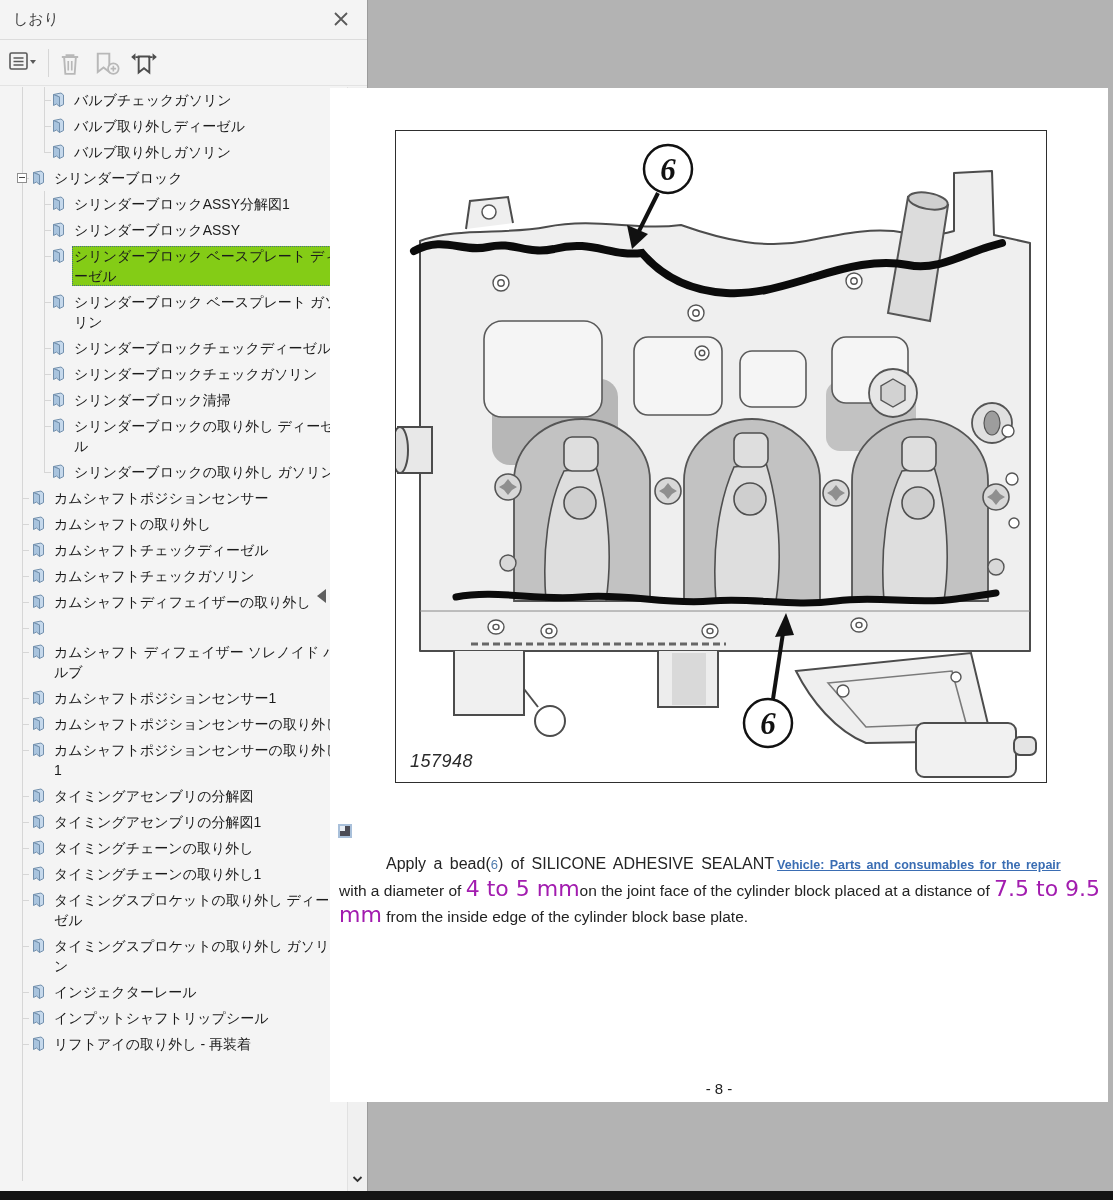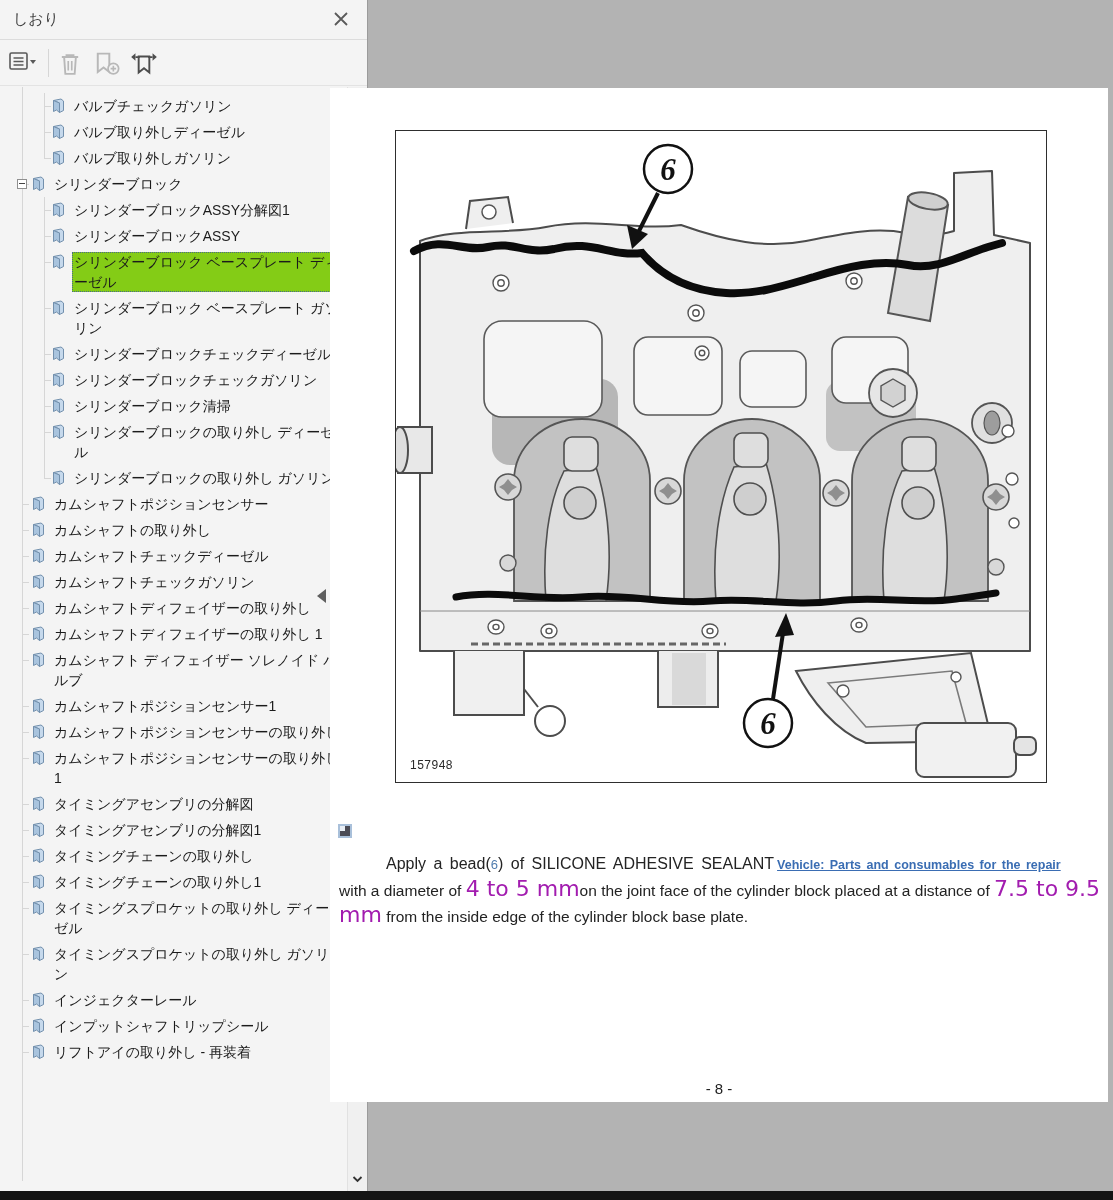--- a/index.html
+++ b/index.html
@@ -18,21 +18,21 @@
   .panel-header { position:absolute; left:0; top:0; right:0; height:40px; border-bottom:1px solid #dcdcdc; }
   .panel-title { position:absolute; left:13px; top:10px; font-size:15px; color:#3c3c3c; }
   .panel-close { position:absolute; right:16px; top:9px; width:20px; height:20px; cursor:pointer; }
   .panel-toolbar { position:absolute; left:0; top:41px; right:0; height:45px; border-bottom:1px solid #e3e3e3; }
   .tb-btn { position:absolute; top:9px; width:30px; height:28px; cursor:pointer; }
   .tb-sep { position:absolute; left:48px; top:8px; width:1px; height:28px; background:#d6d6d6; }
 
   
   .bm-list {
     position:absolute; left:0; top:87px; right:20px; bottom:0;
-    overflow:hidden; padding-top:6px; position:absolute;
+    overflow:hidden; padding-top:0; position:absolute;
   }
   .bm-list::before { 
     content:""; position:absolute; left:22px; top:0; bottom:10px; width:1px; background:#d6d6d6;
   }
   .children { position:relative; }
   .children::before { 
     content:""; position:absolute; left:44px; top:0; bottom:12px; width:1px; background:#d6d6d6;
   }
   .bm-row {
     position:relative; display:flex; align-items:flex-start;
@@ -67,21 +67,21 @@
   }
 
   
   .page {
     position:absolute; left:330px; top:88px; width:778px; height:1014px; background:#ffffff;
   }
   .figure {
     position:absolute; left:65px; top:42px; width:652px; height:653px;
     border:1px solid #2e2e2e; background:#fff;
   }
-  .fig-num { position:absolute; left:14px; bottom:10px; font-size:12px; color:#2a2a2a; letter-spacing:.5px; }
+  .fig-num { position:absolute; left:14px; bottom:10px; font-size:18px; color:#2a2a2a; letter-spacing:.5px;font-style:italic; }
 
   .note-icon {
     position:absolute; left:8px; top:736px; width:14px; height:14px;
     background:#4b4b55; border:2px solid #a9c0da; cursor:pointer;
   }
   .note-icon::after { content:""; position:absolute; left:0; top:0; width:5px; height:5px; background:#e8eef5; }
 
   .para { position:absolute; left:9px; top:764px; width:756px; color:#232323; }
   .para .line1 { padding-left:47px; font-size:16px; line-height:24px; word-spacing:3px; white-space:nowrap; }
   .para .line { font-size:15.5px; line-height:24px; white-space:nowrap; }
@@ -275,21 +275,20 @@
           <path d="M3.5 2.5 L11 1 L13.5 3 L13.5 12.5 L9.5 14.5 L9.5 5 Z" fill="#c6d9ec" stroke="#7390ad" stroke-width="1"></path>
           <path d="M3.5 2.5 L9.5 5 L9.5 14.5 L6.5 12 L3.5 13.5 Z" fill="#a9c4de" stroke="#7390ad" stroke-width="1"></path>
         </svg>
         <span class="bm-label">カムシャフトディフェイザーの取り外し</span>
       </div>
       <div class="bm-row lv1">
         <svg class="bm-ic" width="16" height="16" viewBox="0 0 16 16">
           <path d="M3.5 2.5 L11 1 L13.5 3 L13.5 12.5 L9.5 14.5 L9.5 5 Z" fill="#c6d9ec" stroke="#7390ad" stroke-width="1"></path>
           <path d="M3.5 2.5 L9.5 5 L9.5 14.5 L6.5 12 L3.5 13.5 Z" fill="#a9c4de" stroke="#7390ad" stroke-width="1"></path>
         </svg>
-        <span class="bm-label">カムシャフトディフェイザーの取り外し 1</span>
       </div>
       <div class="bm-row lv1">
         <svg class="bm-ic" width="16" height="16" viewBox="0 0 16 16">
           <path d="M3.5 2.5 L11 1 L13.5 3 L13.5 12.5 L9.5 14.5 L9.5 5 Z" fill="#c6d9ec" stroke="#7390ad" stroke-width="1"></path>
           <path d="M3.5 2.5 L9.5 5 L9.5 14.5 L6.5 12 L3.5 13.5 Z" fill="#a9c4de" stroke="#7390ad" stroke-width="1"></path>
         </svg>
         <span class="bm-label">カムシャフト ディフェイザー ソレノイド バルブ</span>
       </div>
       <div class="bm-row lv1">
         <svg class="bm-ic" width="16" height="16" viewBox="0 0 16 16">

